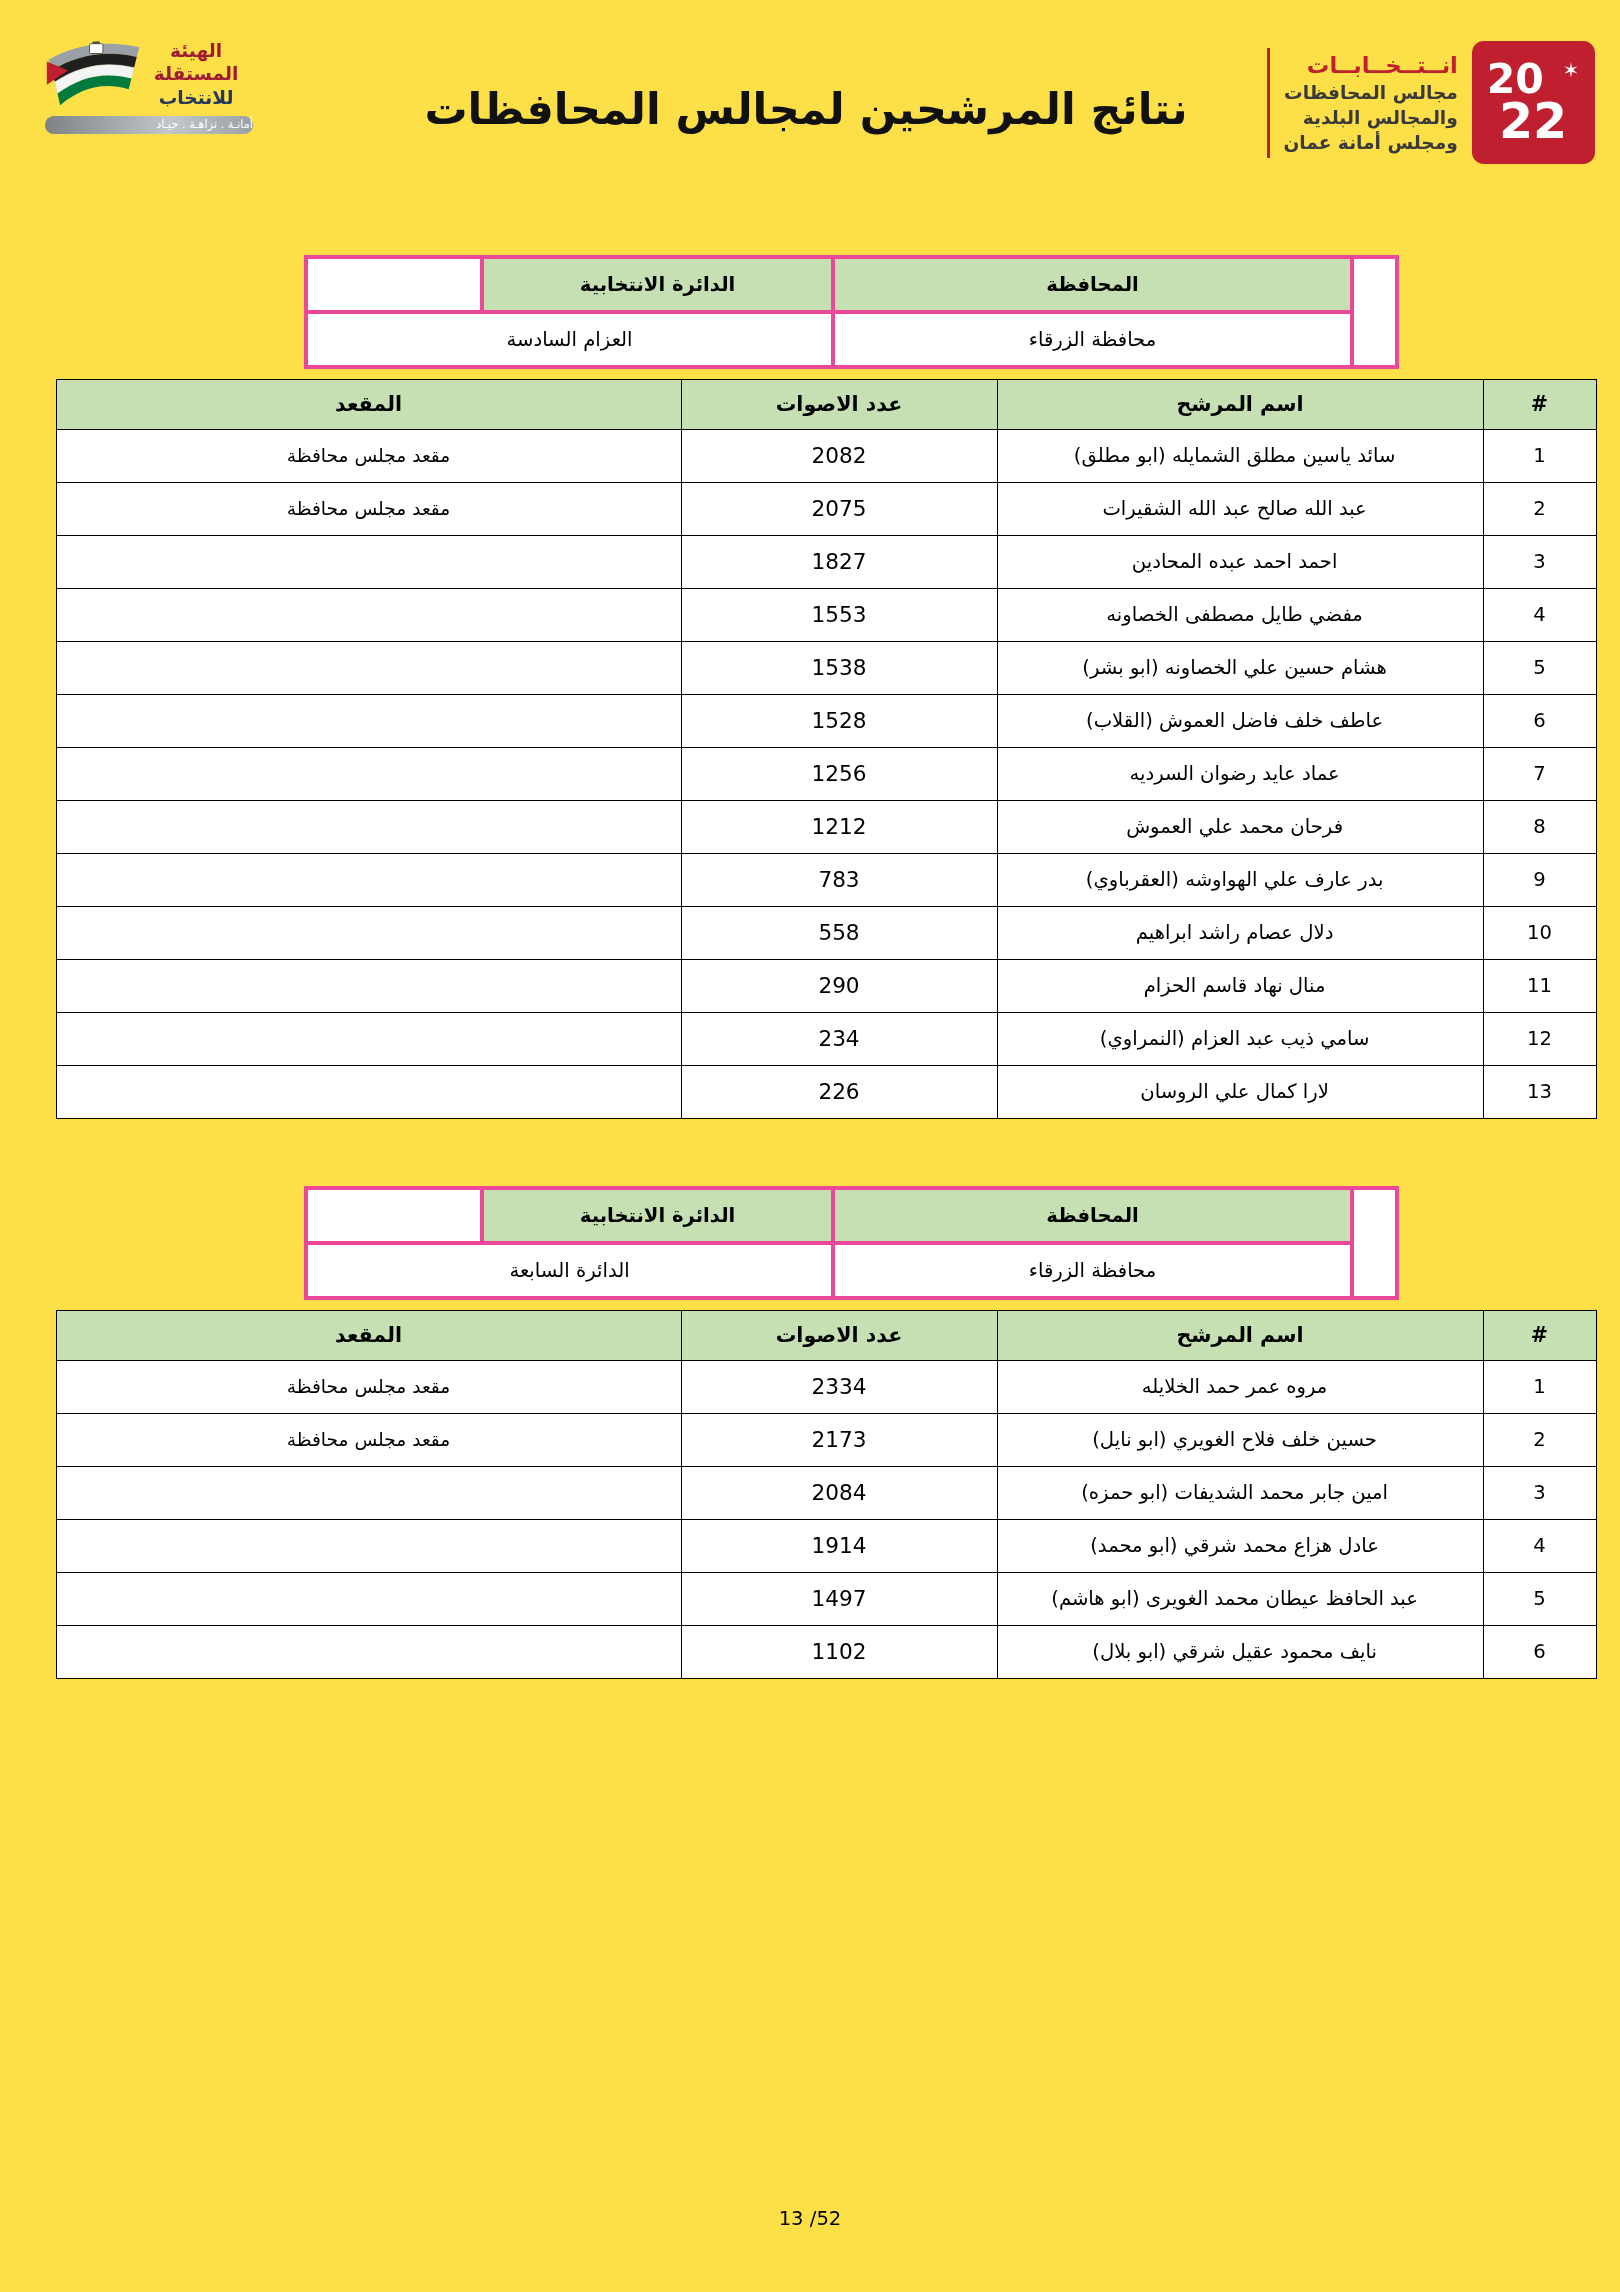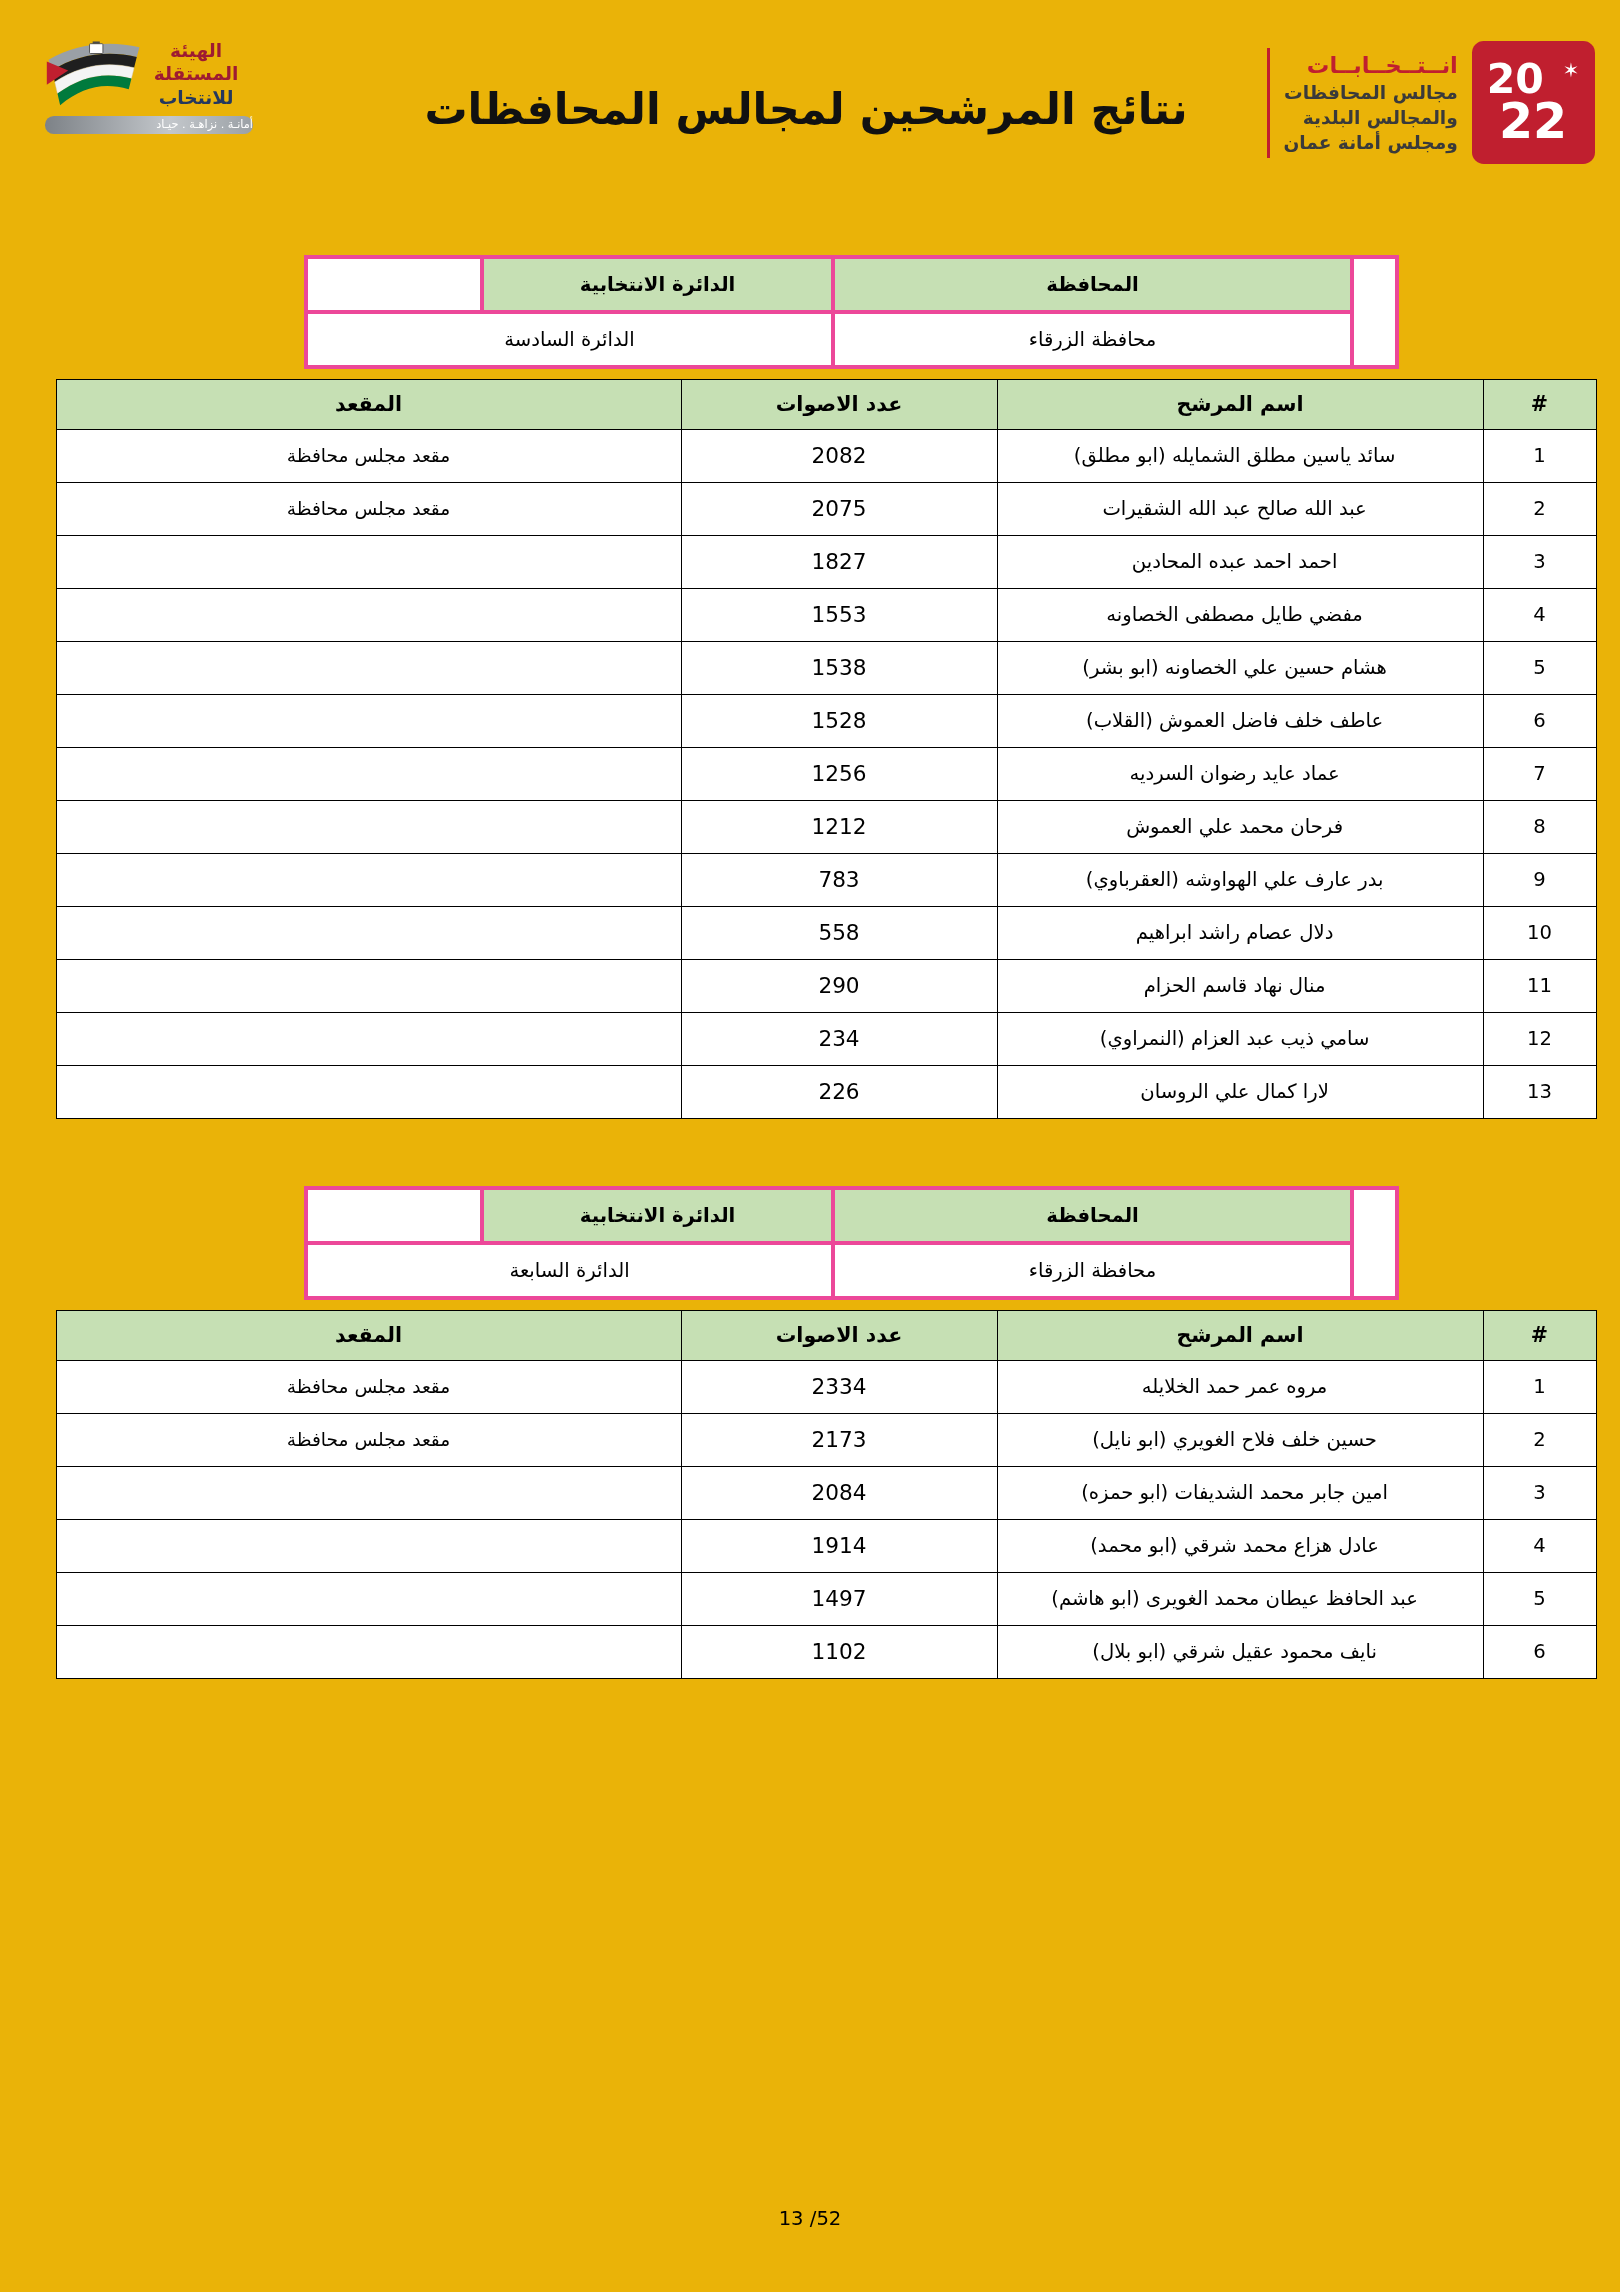--- a/index.html
+++ b/index.html
@@ -1,19 +1,19 @@
 <!DOCTYPE html>
 <html lang="ar" dir="rtl"><head>
 <meta charset="utf-8">
 <style>
   html,body { margin:0; padding:0; background:#ffffff; }
   .page {
     position:relative;
     width:1620px; height:2293px;
-    background:#eab308;
+    background:#fde047;
     direction:rtl;
     font-family:"DejaVu Sans","Liberation Sans",sans-serif;
     color:#000;
     overflow:hidden;
   }
 
   
   .header { position:relative; height:255px; }
 
   .page-title {
@@ -151,21 +151,21 @@
         </colgroup>
       <tbody>
         <tr>
           <td rowspan="2"></td>
           <td class="green-cell">المحافظة</td>
           <td class="green-cell">الدائرة الانتخابية</td>
           <td></td>
         </tr>
         <tr>
           <td>محافظة الزرقاء</td>
-          <td colspan="2">الدائرة السادسة</td>
+          <td colspan="2">العزام السادسة</td>
         </tr>
       </tbody>
     </table>
 
     <table class="results-table">
       <colgroup>
           <col style="width:113px">
           <col style="width:486px">
           <col style="width:316px">
           <col style="width:625px">

